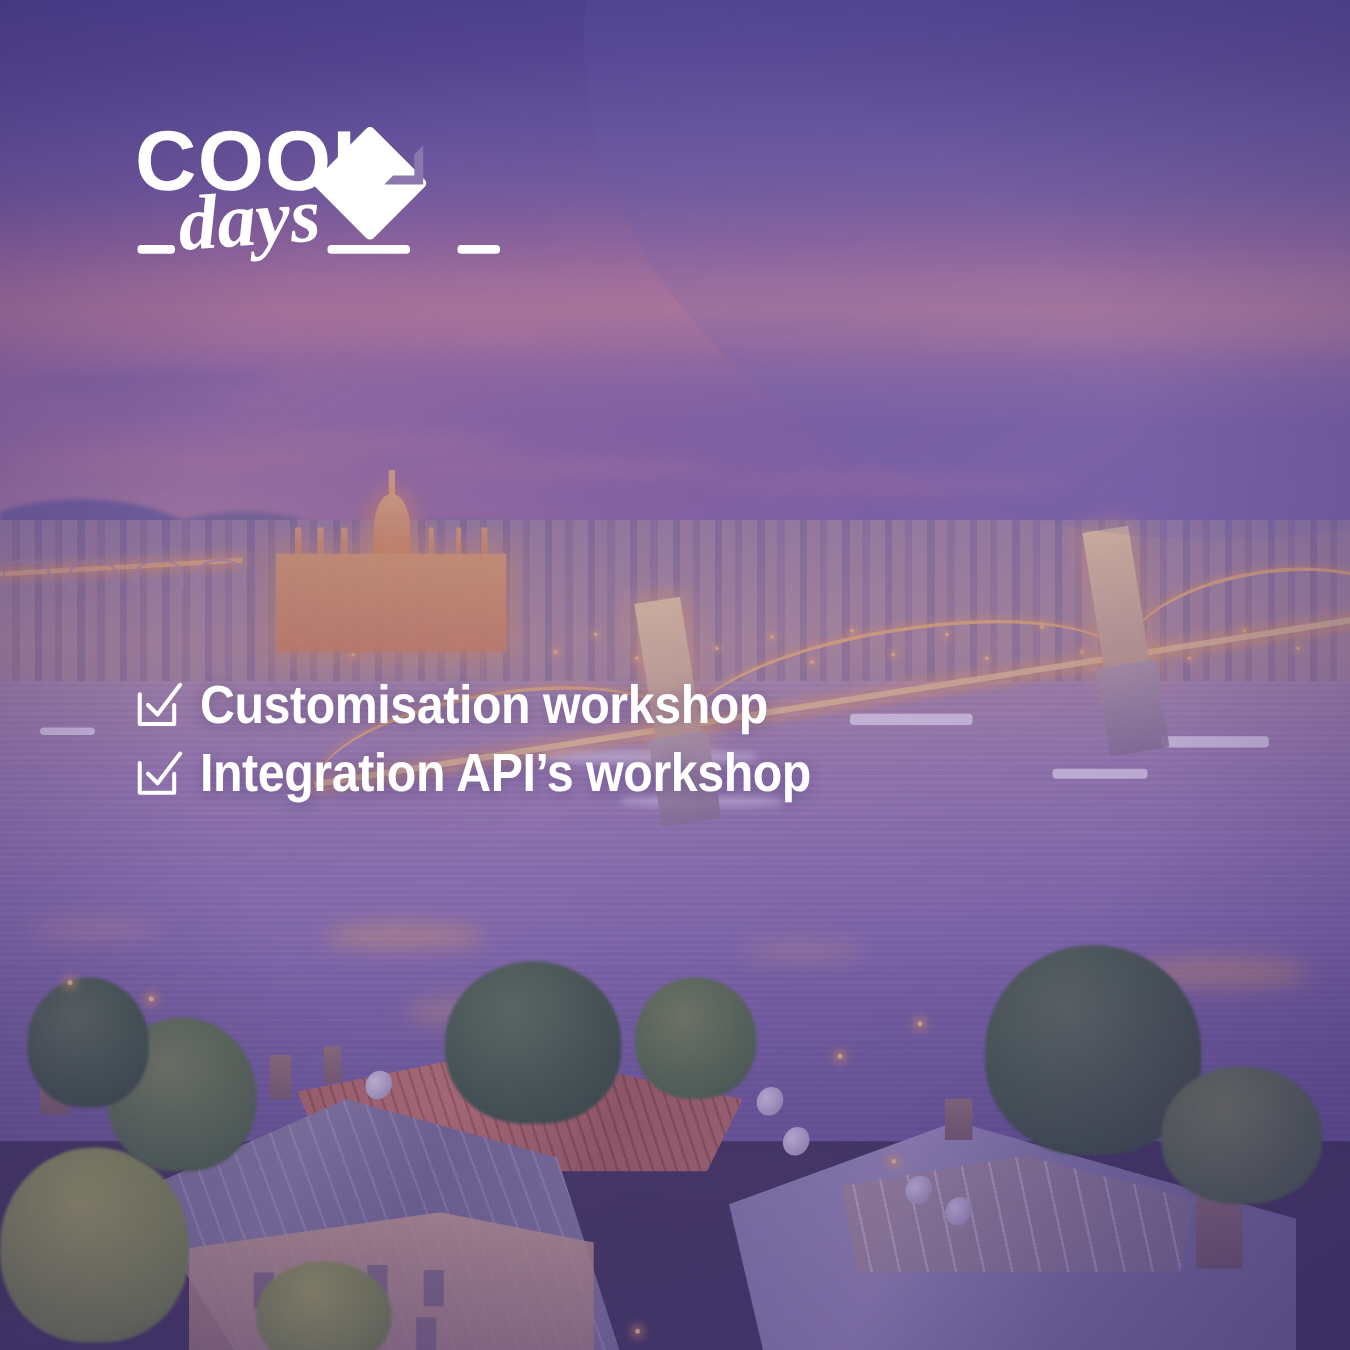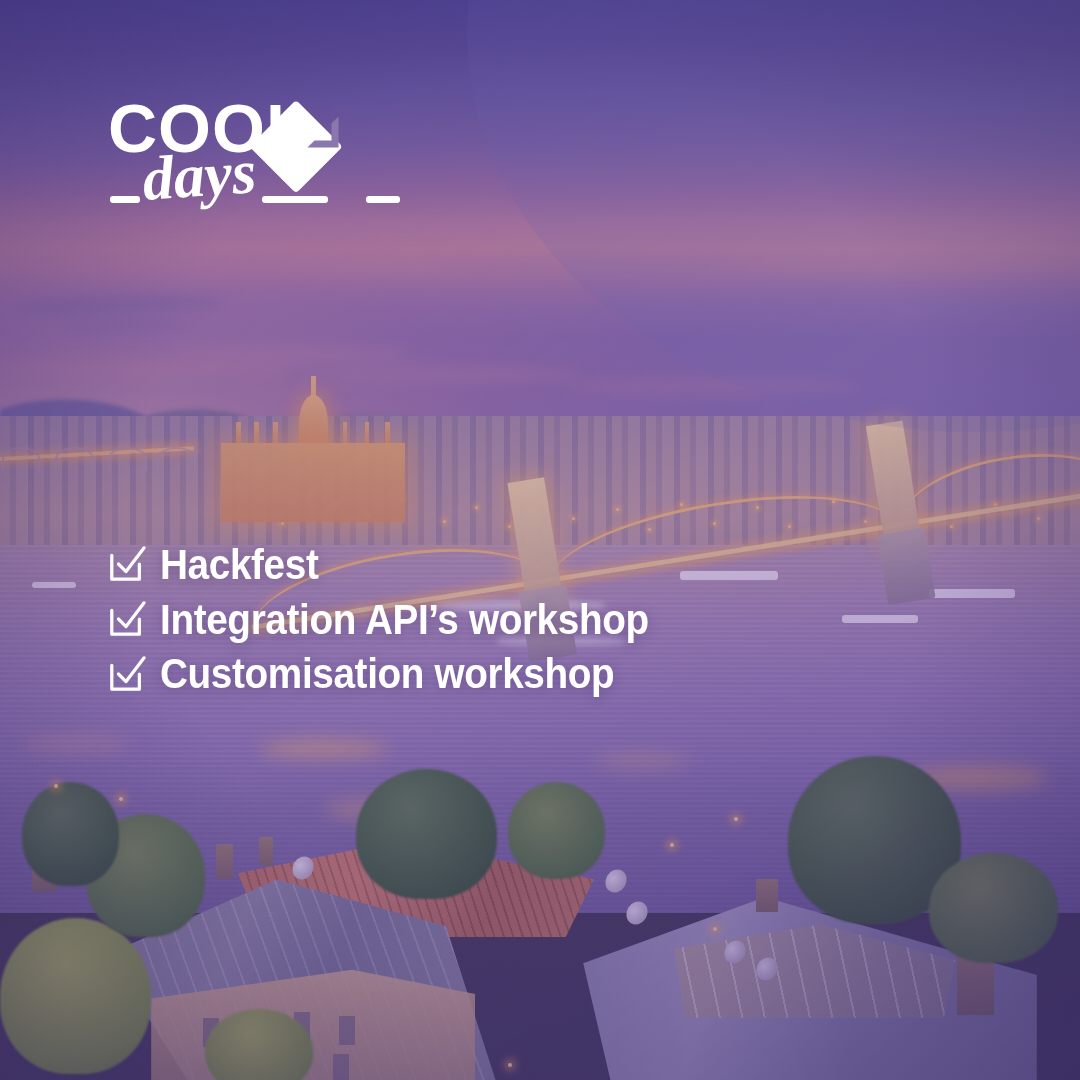--- a/index.html
+++ b/index.html
@@ -507,46 +507,37 @@
           <g transform="translate(215 36) rotate(45)">
             <path d="M0 -22 L22 0 L0 22 L0 12 L12 0 L0 -12 Z" fill="#8a77ae"></path>
           </g>
         </g>
       </svg>
     </div>
 
 
     <div class="checklist">
 
+
+
       <div class="check-item">
         <span class="check-box">
           <svg viewBox="0 0 40 40">
             <path d="M4 11 L4 36 L33 36 L33 20" fill="none" stroke="#ffffff" stroke-width="3.4" stroke-linecap="round" stroke-linejoin="round"></path>
             <path d="M11 20 L19 28 L38 3" fill="none" stroke="#ffffff" stroke-width="3.4" stroke-linecap="round" stroke-linejoin="round"></path>
           </svg>
         </span>
-        <span class="check-label">Hackfest</span>
-      </div>
-
+        <span class="check-label">Customisation workshop</span>
+      </div>
 
       <div class="check-item">
         <span class="check-box">
           <svg viewBox="0 0 40 40">
             <path d="M4 11 L4 36 L33 36 L33 20" fill="none" stroke="#ffffff" stroke-width="3.4" stroke-linecap="round" stroke-linejoin="round"></path>
             <path d="M11 20 L19 28 L38 3" fill="none" stroke="#ffffff" stroke-width="3.4" stroke-linecap="round" stroke-linejoin="round"></path>
           </svg>
         </span>
         <span class="check-label">Integration API’s workshop</span>
       </div>
 
-      <div class="check-item">
-        <span class="check-box">
-          <svg viewBox="0 0 40 40">
-            <path d="M4 11 L4 36 L33 36 L33 20" fill="none" stroke="#ffffff" stroke-width="3.4" stroke-linecap="round" stroke-linejoin="round"></path>
-            <path d="M11 20 L19 28 L38 3" fill="none" stroke="#ffffff" stroke-width="3.4" stroke-linecap="round" stroke-linejoin="round"></path>
-          </svg>
-        </span>
-        <span class="check-label">Customisation workshop</span>
-      </div>
-
     </div>
   </div>
 </div>
 
 </body></html>

